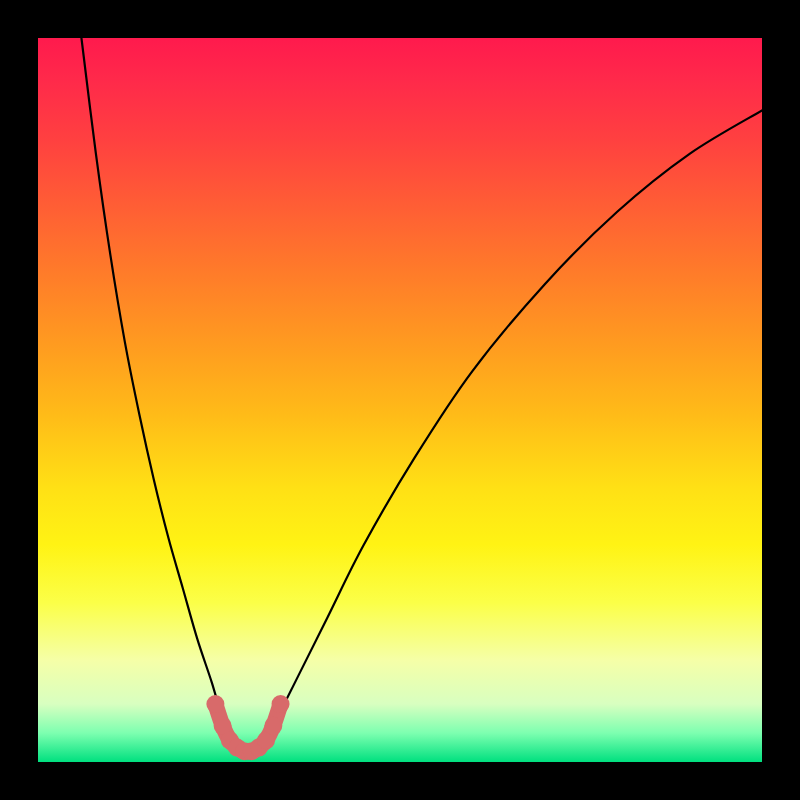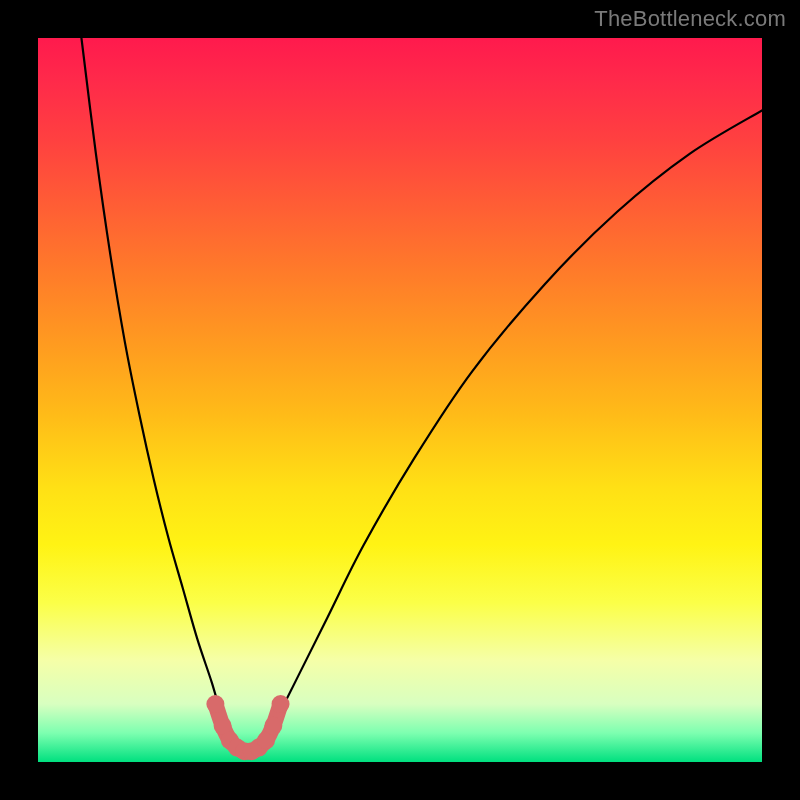--- a/index.html
+++ b/index.html
@@ -58,21 +58,20 @@
   svg.curve {
     position: absolute;
     inset: 0;
   }
 </style>
 </head>
 <body>
 
 <div class="frame">
 
-  <div class="watermark">TheBottleneck.com</div>
 
   <div class="plot">
     <div class="gradient"></div>
 
     <svg class="curve" viewBox="0 0 724 724" preserveAspectRatio="none">
       <path id="curve-path" fill="none" stroke="#000000" stroke-width="2.2" stroke-linecap="round" stroke-linejoin="round" d="M 43.44 0 C 45.85333333333333 19.306666666666672, 53.093333333333334 79.64000000000001, 57.92 115.84000000000003 C 62.74666666666667 152.04000000000005, 67.57333333333334 185.8266666666667, 72.4 217.20000000000005 C 77.22666666666667 248.57333333333338, 82.05333333333333 277.53333333333336, 86.88 304.08000000000004 C 91.70666666666666 330.6266666666667, 96.53333333333335 353.55333333333334, 101.36000000000001 376.48 C 106.18666666666668 399.4066666666667, 111.01333333333334 421.12666666666667, 115.84 441.64 C 120.66666666666667 462.1533333333333, 125.49333333333333 481.46, 130.32 499.56 C 135.14666666666665 517.66, 139.97333333333336 533.3466666666667, 144.8 550.24 C 149.62666666666667 567.1333333333333, 154.45333333333335 585.2333333333333, 159.28 600.92 C 164.10666666666665 616.6066666666666, 169.53666666666666 631.0866666666667, 173.76 644.36 C 177.98333333333332 657.6333333333333, 181 670.9066666666666, 184.62 680.56 C 188.24 690.2133333333333, 191.86 696.8499999999999, 195.48000000000002 702.28 C 199.10000000000002 707.71, 202.71999999999997 711.3299999999999, 206.33999999999997 713.14 C 209.95999999999998 714.95, 213.57999999999998 714.95, 217.2 713.14 C 220.82 711.3299999999999, 224.44 707.71, 228.06 702.28 C 231.68 696.8499999999999, 233.49 691.42, 238.92000000000002 680.56 C 244.35000000000002 669.6999999999999, 252.19333333333333 654.0133333333333, 260.64 637.12 C 269.08666666666664 620.2266666666667, 278.74 600.9200000000001, 289.6 579.2 C 300.46000000000004 557.48, 311.32 533.3466666666667, 325.8 506.8 C 340.28000000000003 480.25333333333333, 358.38 448.88, 376.48 419.92 C 394.58000000000004 390.96000000000004, 412.68 362, 434.4 333.03999999999996 C 456.11999999999995 304.0799999999999, 482.66666666666663 272.70666666666665, 506.79999999999995 246.15999999999997 C 530.9333333333333 219.61333333333332, 555.0666666666667 195.48, 579.2 173.76 C 603.3333333333334 152.04, 627.4666666666667 132.73333333333338, 651.6 115.84000000000003 C 675.7333333333333 98.9466666666667, 711.9333333333334 79.63999999999999, 724 72.39999999999998"></path>
       <path id="highlight-path" fill="none" stroke="#d86a6a" stroke-width="16" stroke-linecap="round" stroke-linejoin="round" d="M 177.38 666.08 C 178.58666666666667 669.7, 182.20666666666668 681.7666666666667, 184.62 687.8 C 187.03333333333333 693.8333333333333, 189.4466666666667 698.66, 191.86 702.28 C 194.27333333333334 705.9, 196.6866666666667 707.71, 199.10000000000002 709.52 C 201.51333333333335 711.3299999999999, 203.92666666666665 712.5366666666666, 206.33999999999997 713.14 C 208.7533333333333 713.7433333333333, 211.16666666666666 713.7433333333333, 213.57999999999998 713.14 C 215.9933333333333 712.5366666666666, 218.40666666666667 711.3299999999999, 220.82 709.52 C 223.23333333333332 707.71, 225.64666666666668 705.9, 228.06 702.28 C 230.47333333333333 698.66, 232.88666666666668 693.8333333333333, 235.3 687.8 C 237.71333333333334 681.7666666666667, 241.33333333333334 669.7, 242.54000000000002 666.08"></path>
       <g id="highlight-dots">
           <circle cx="177.38" cy="666.08" r="9" fill="#d86a6a"></circle>
           <circle cx="184.62" cy="687.8" r="9" fill="#d86a6a"></circle>

